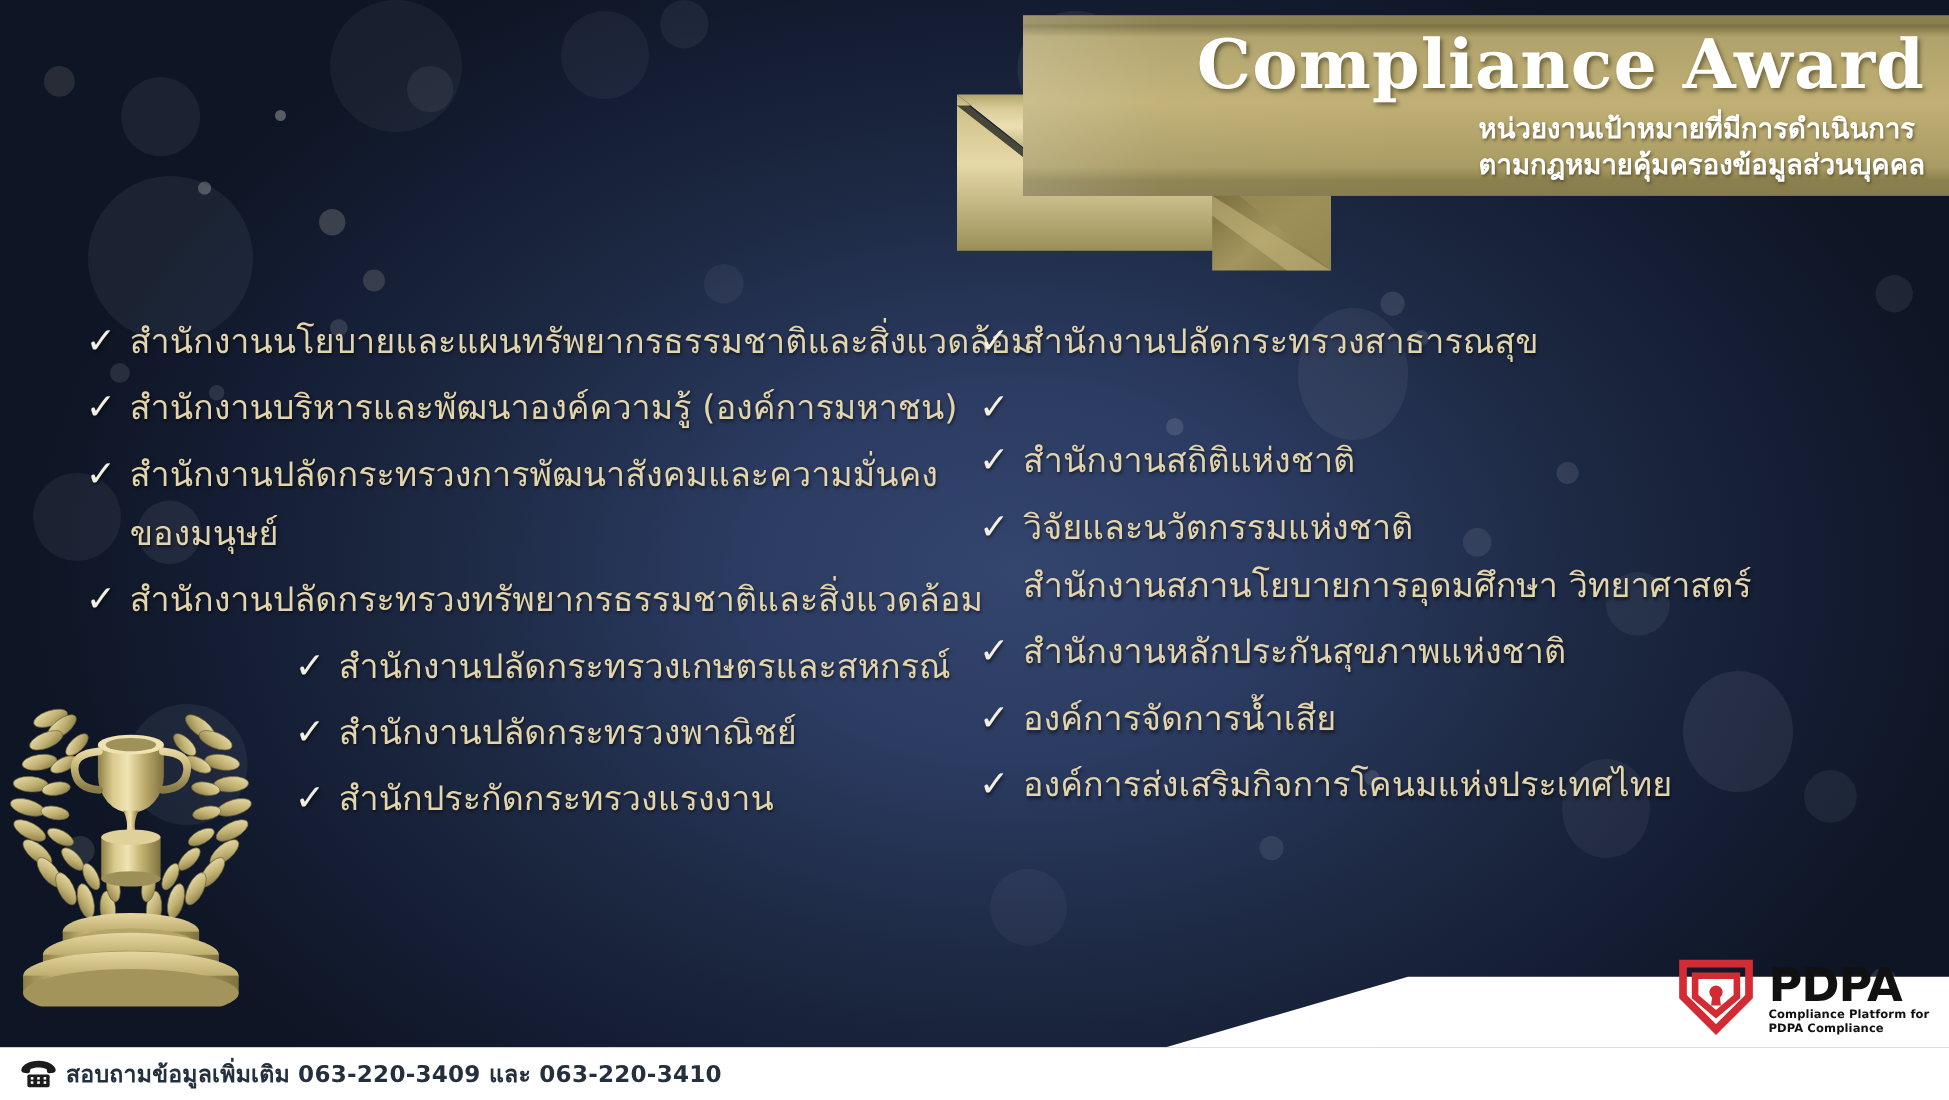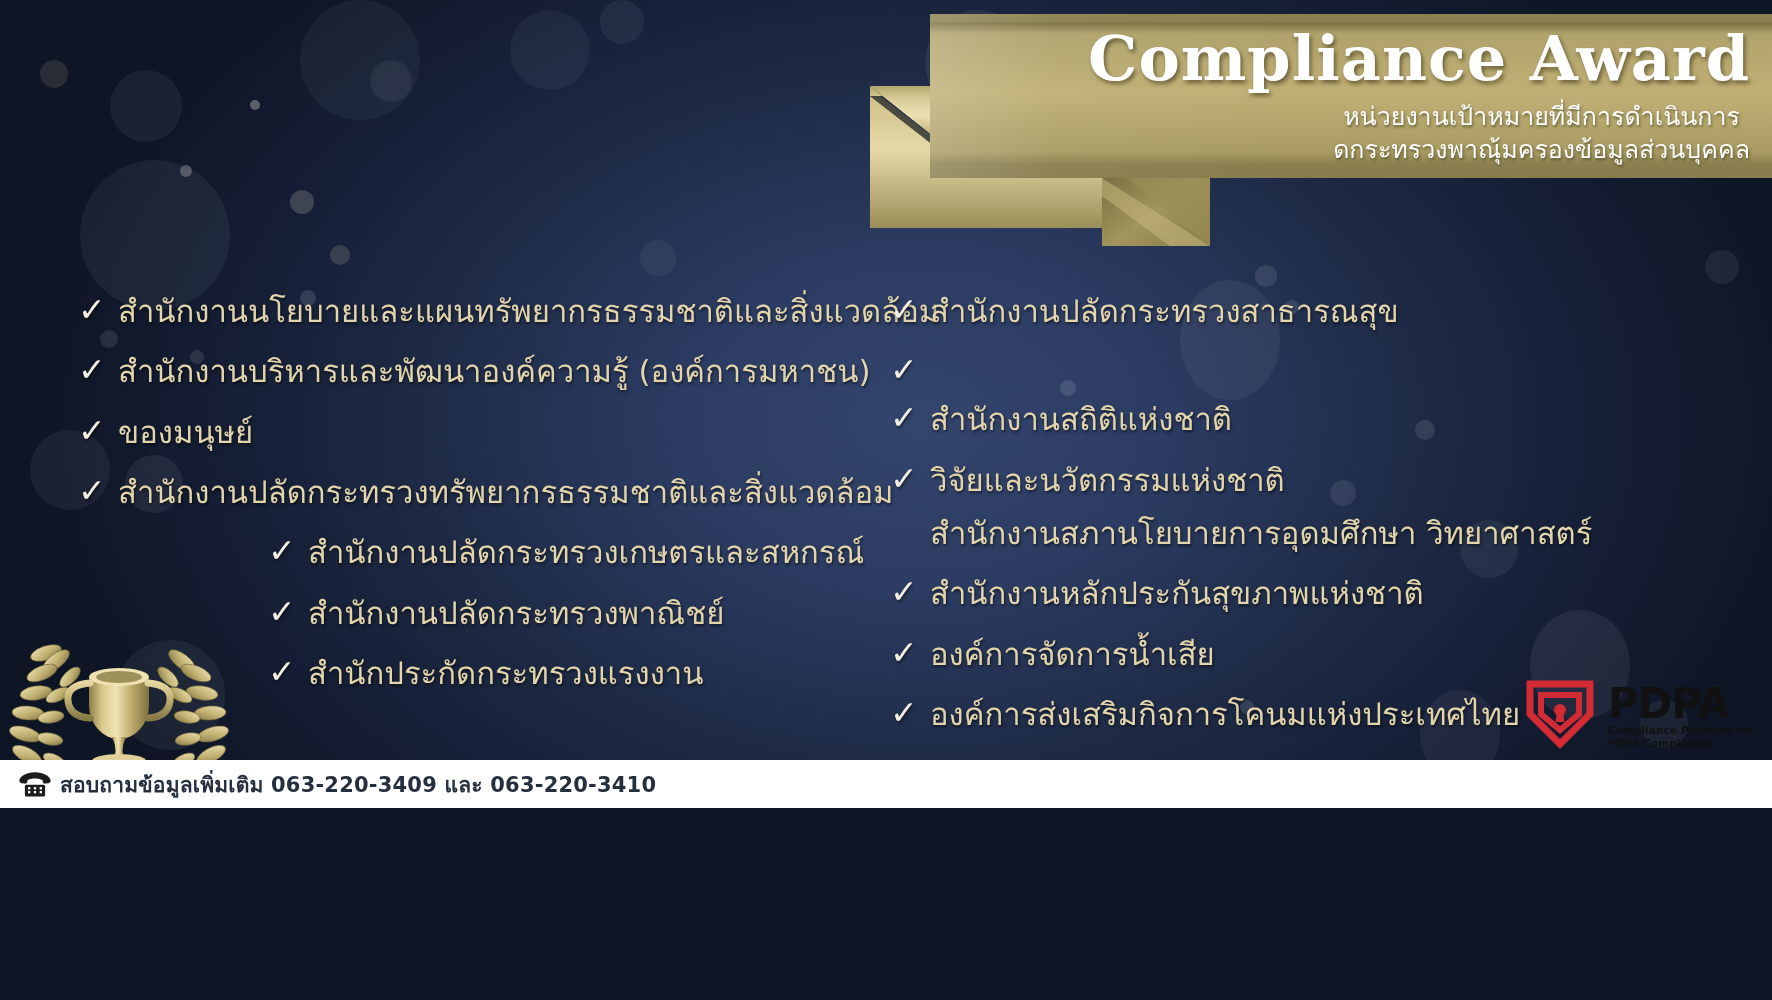--- a/index.html
+++ b/index.html
@@ -6,21 +6,21 @@
     margin: 0;
     padding: 0;
     background: #0d1526;
   }
   body {
     font-family: "DejaVu Sans", "Liberation Sans", sans-serif;
   }
   .stage {
     position: relative;
     width: 1772px;
-    height: 808px;
+    height: 1000px;
     overflow: hidden;
     background:
       radial-gradient(ellipse 900px 620px at 52% 52%, #34456e 0%, #2b3b61 28%, #1d2943 58%, #141d33 80%, #0e1524 100%),
       linear-gradient(135deg, #0c1220 0%, #16203a 45%, #101827 100%);
   }
   
   .bokeh { position:absolute; border-radius:50%; pointer-events:none; }
   .b1  { left:  40px; top:  60px; width:  28px; height:  28px; background:rgba(190,185,170,.14); }
   .b2  { left: 110px; top:  70px; width:  72px; height:  72px; background:rgba(205,210,225,.07); }
   .b3  { left: 300px; top:   0px; width: 120px; height: 120px; background:rgba(205,210,225,.055); }
@@ -70,23 +70,23 @@
     font-weight: 700;
     color: #ffffff;
     letter-spacing: 1px;
     text-shadow: 2px 3px 4px rgba(40,35,10,.55);
     white-space: nowrap;
   }
   .ribbon-sub {
     position:absolute;
     right: 22px;
     top: 100px;
-    text-align: center;
+    text-align: left;
     font-size: 25px;
-    font-weight: 400;
+    font-weight: 700;
     color: #ffffff;
     line-height: 1.32;
     text-shadow: 1px 2px 3px rgba(40,35,10,.55);
     white-space: nowrap;
   }
 
   
   .col { position:absolute; }
   .col-left  { left: 78px;  top: 285px; width: 830px; }
   .col-right { left: 890px; top: 285px; width: 880px; }
@@ -249,39 +249,40 @@
       <rect x="60" y="163" width="842" height="15" fill="#8b8050" opacity="0.8"></rect>
       <rect x="60" y="14" width="360" height="164" fill="url(#gSheen)"></rect>
 
       <polygon points="232,178 340,246 300,246 232,196" fill="#c7b87d" opacity="0.55"></polygon>
     </svg>
 
     <div class="ribbon-title">Compliance Award</div>
 
     <div class="ribbon-sub">
       <div>หน่วยงานเป้าหมายที่มีการดำเนินการ</div>
-      <div>ดกระทรวงพาณุ้มครองข้อมูลส่วนบุคคล</div>
+      <div>ตามกฎหมายคุ้มครองข้อมูลส่วนบุคคล</div>
     </div>
   </div>
 
   <div class="col col-left">
 
     <div class="item">
       <span class="tick">✓</span>
       <span class="txt">สำนักงานนโยบายและแผนทรัพยากรธรรมชาติและสิ่งแวดล้อม</span>
     </div>
 
     <div class="item">
       <span class="tick">✓</span>
       <span class="txt">สำนักงานบริหารและพัฒนาองค์ความรู้  (องค์การมหาชน)</span>
     </div>
 
     <div class="item">
       <span class="tick">✓</span>
       <span class="txt">
+        <span class="cont">สำนักงานปลัดกระทรวงการพัฒนาสังคมและความมั่นคง</span>
         <span class="cont">ของมนุษย์</span>
       </span>
     </div>
 
     <div class="item">
       <span class="tick">✓</span>
       <span class="txt">สำนักงานปลัดกระทรวงทรัพยากรธรรมชาติและสิ่งแวดล้อม</span>
     </div>
 
     <div class="item indent">

